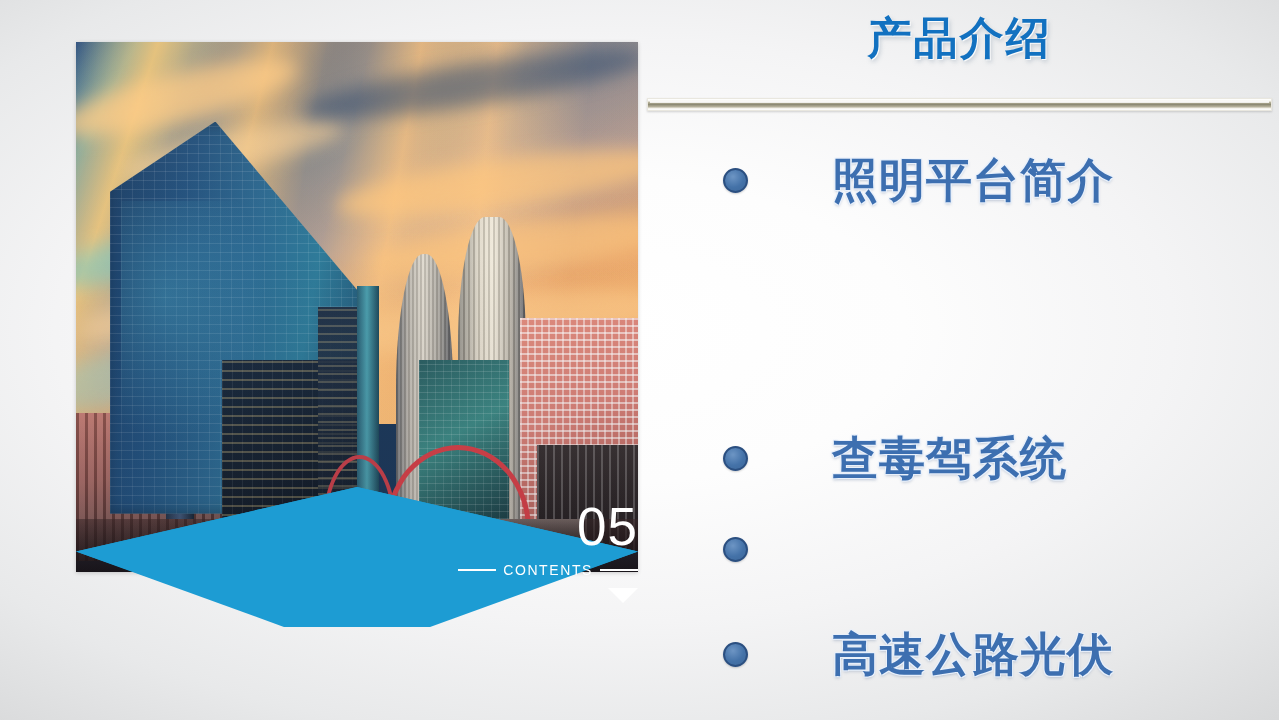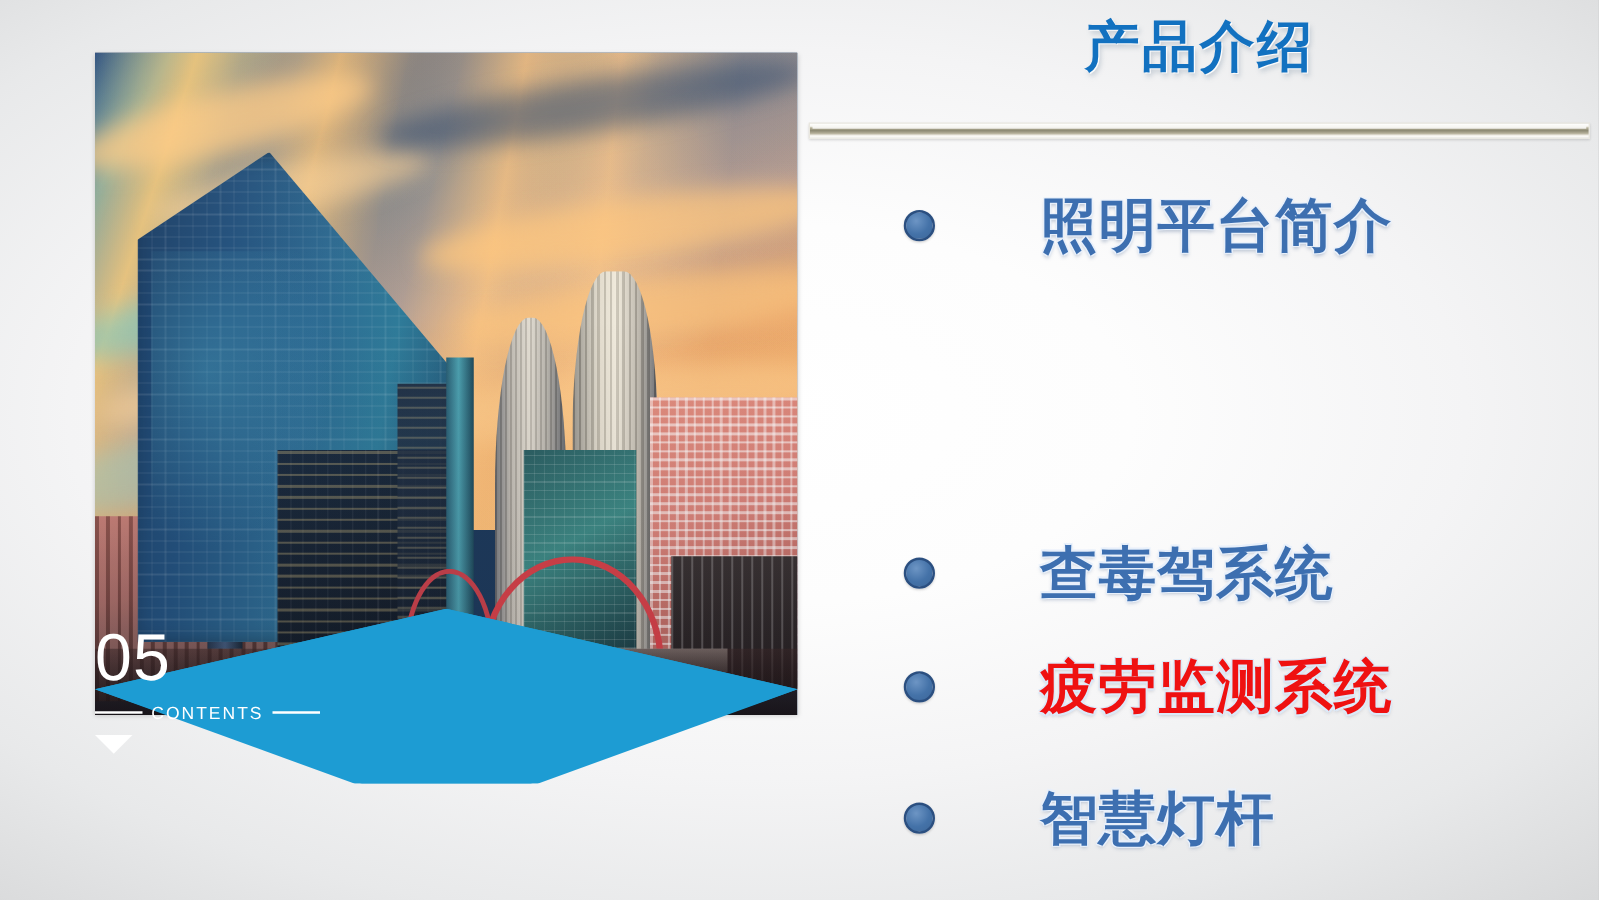--- a/index.html
+++ b/index.html
@@ -194,21 +194,21 @@
     left:76px; top:487px;
     width:562px; height:140px;
     background:#1d9cd3;
     clip-path:polygon(50% 0%, 100% 46%, 63% 100%, 37% 100%, 0% 46%);
     z-index:5;
   }
   #contents-text{
     position:absolute;
     left:76px; top:487px; width:562px; height:140px;
     z-index:6;
-    display:flex; flex-direction:column; align-items:flex-start;
+    display:flex; flex-direction:column; align-items:flex-end;
     pointer-events:none;
   }
   #num-05{
     margin-top:13px;
     font-size:53px; font-weight:400; color:#ffffff;
     letter-spacing:1px; line-height:1;
     font-family:"Liberation Sans","DejaVu Sans",sans-serif;
   }
   #contents-row{
     margin-top:9px;
@@ -350,22 +350,21 @@
 
 
 
     <div class="row" style="top:304px;height:48px;">
       <span class="bullet"></span>
       <span class="row-label blue-txt">查毒驾系统</span>
     </div>
 
     <div class="row" style="top:395px;height:48px;">
       <span class="bullet"></span>
-      <span class="row-label red-txt">疲劳监测系统</span>
     </div>
 
     <div class="row" style="top:500px;height:48px;">
       <span class="bullet"></span>
-      <span class="row-label blue-txt">智慧灯杆</span>
+      <span class="row-label blue-txt">高速公路光伏</span>
     </div>
 
   </div>
 </div>
 
 </body></html>

